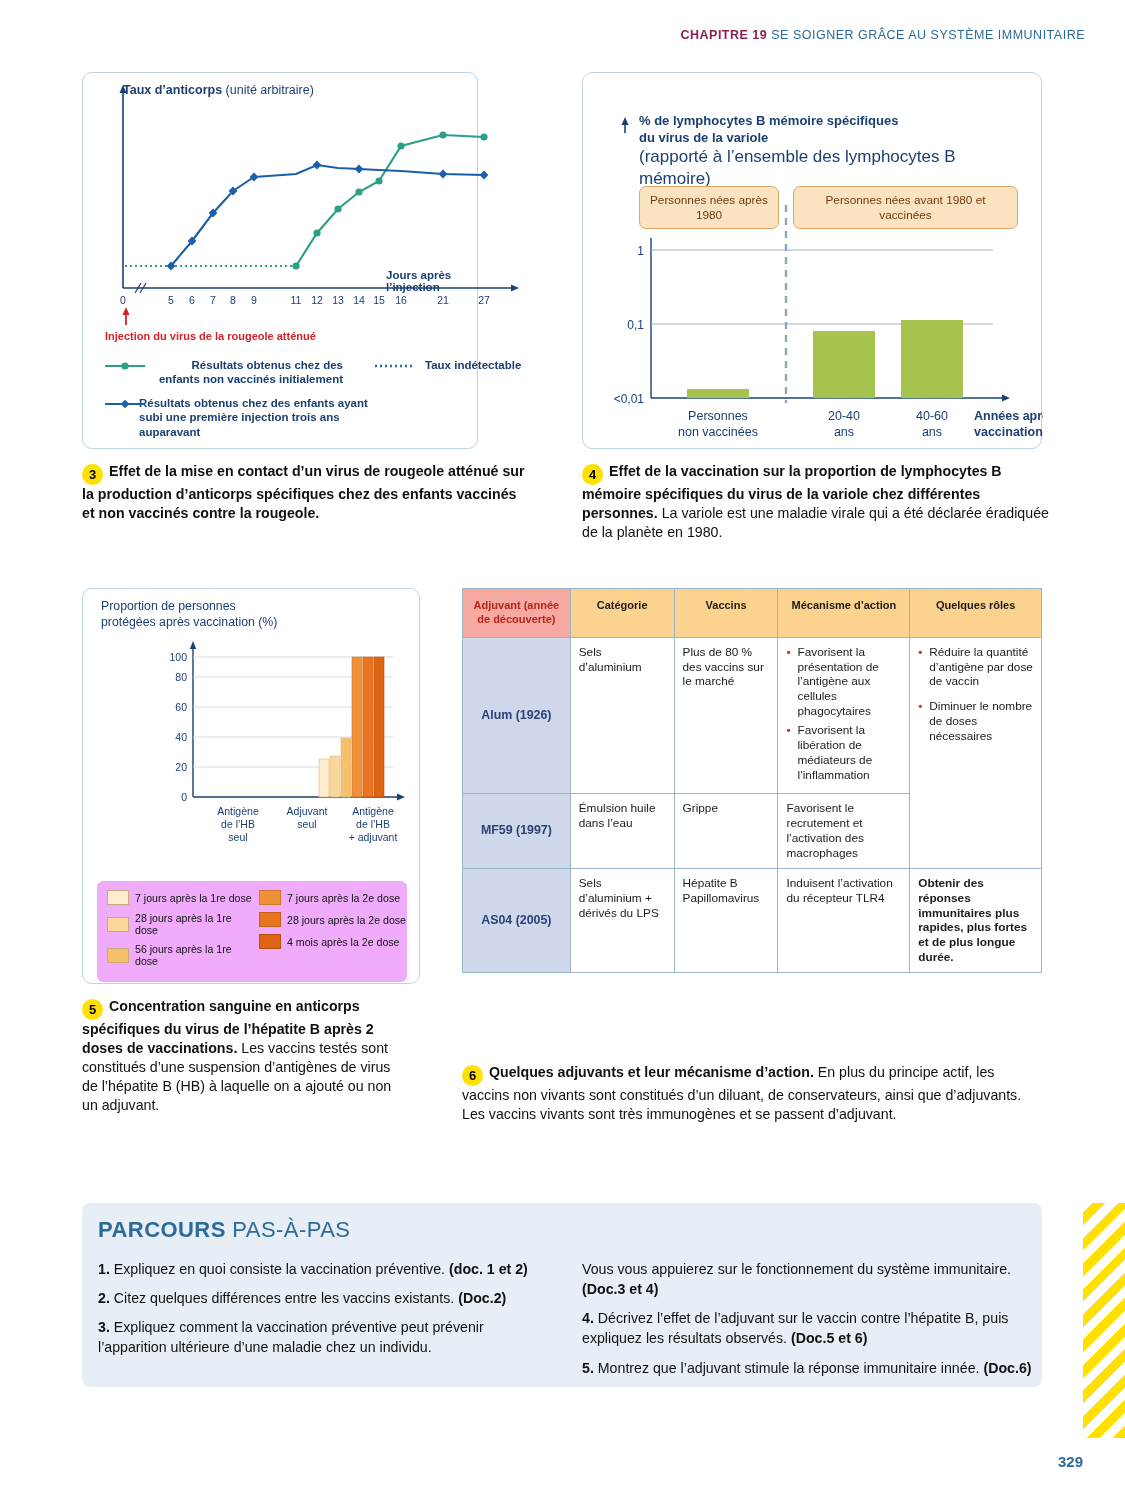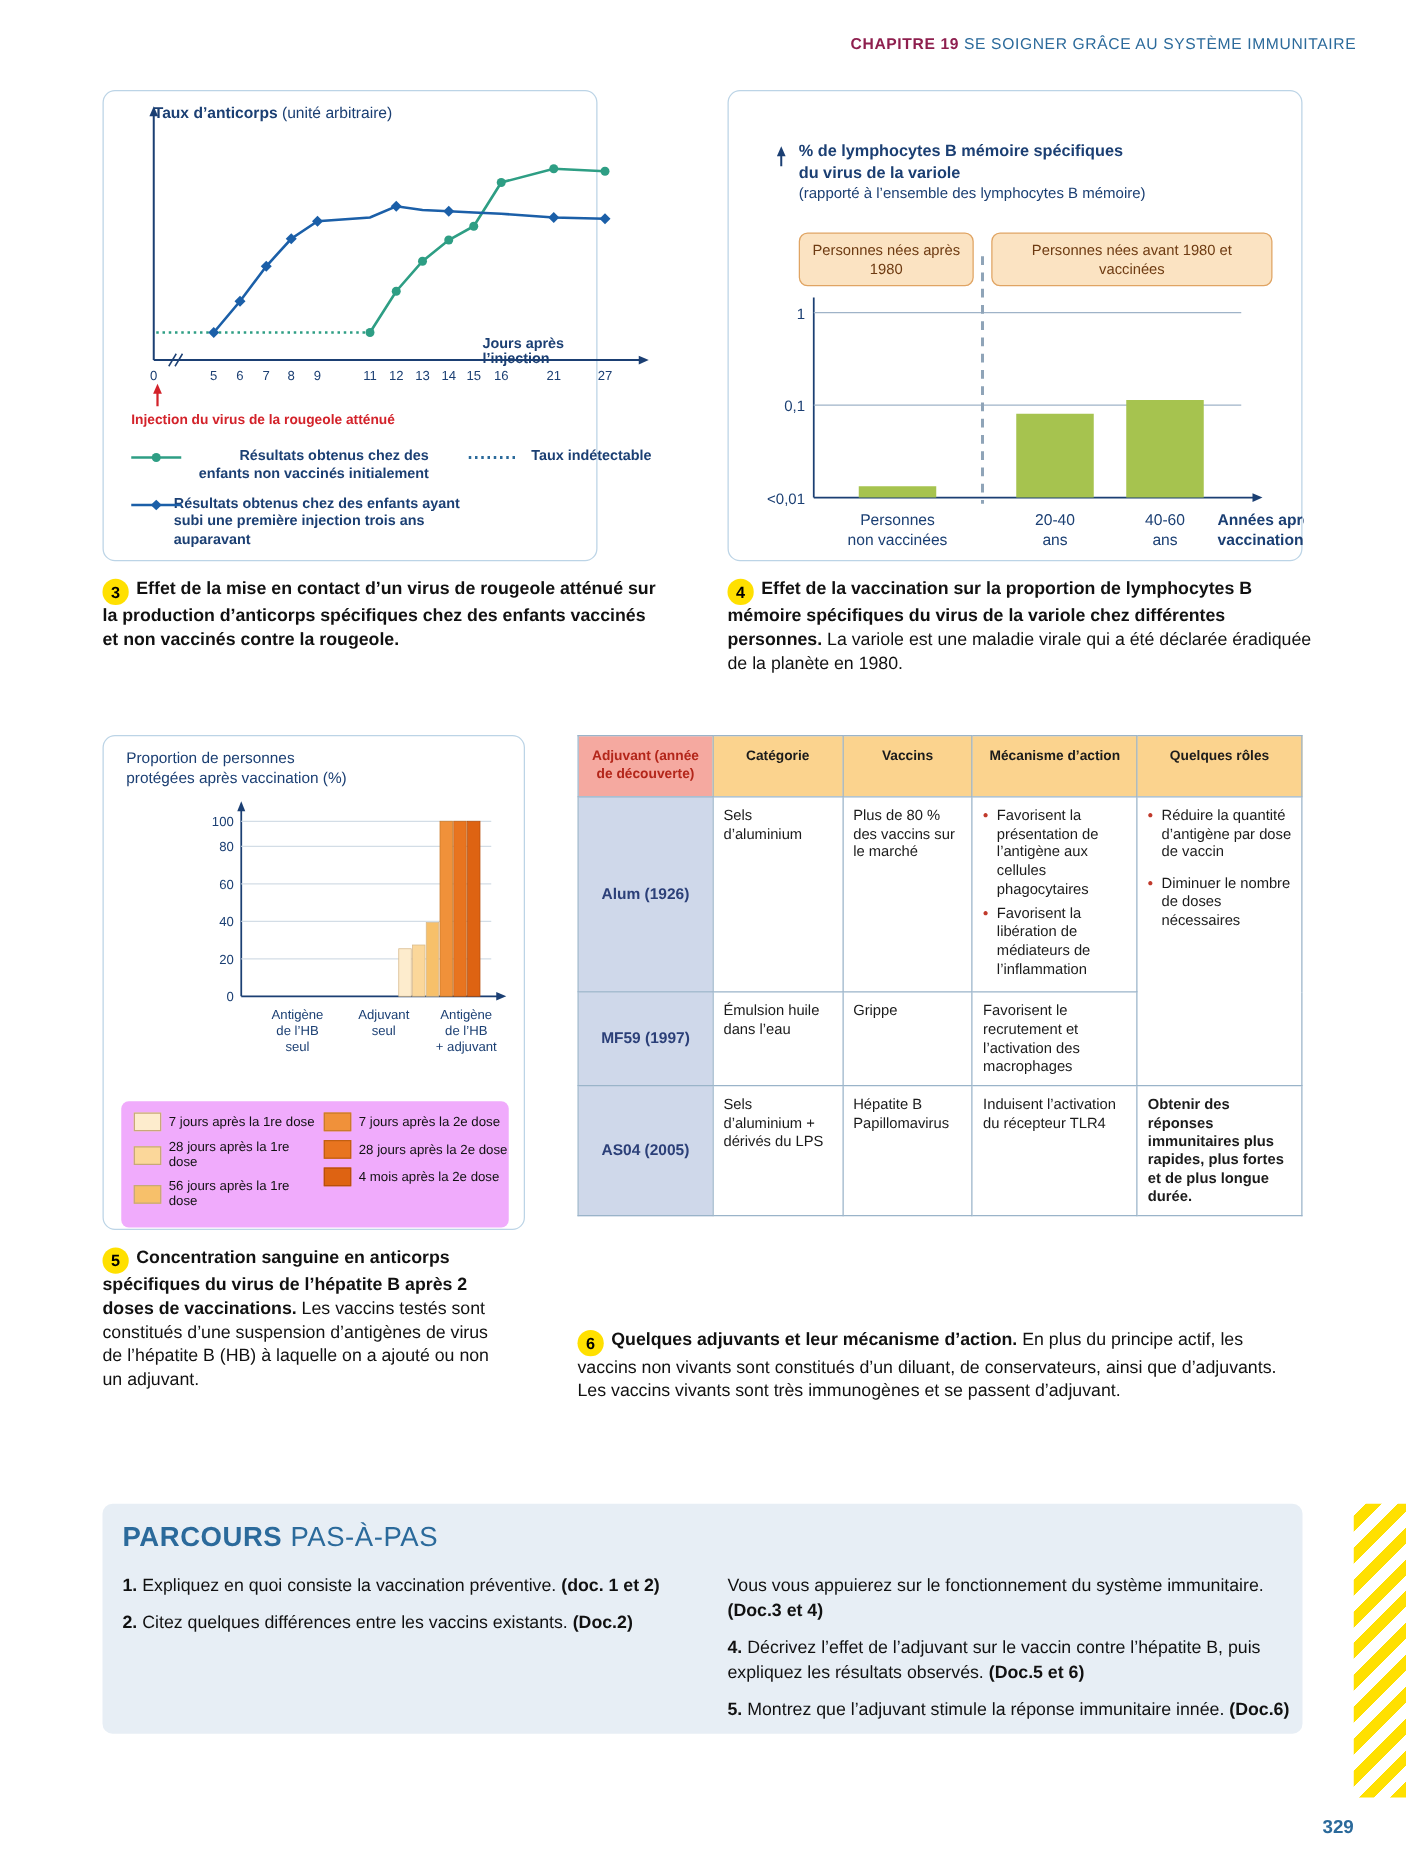--- a/index.html
+++ b/index.html
@@ -51,21 +51,21 @@
   .legend3 .row { position:absolute; }
   .legend3 .txt { font-weight:bold; line-height:1.25; }
   .lg-sym { position:absolute; }
 
   
   #doc4-card { left:582px; top:72px; width:460px; height:377px; }
   #doc4-card .t1 {
     position:absolute; left:56px; top:40px; width:380px;
     font-size:13px; font-weight:bold; color:#1b3f73; line-height:1.28;
   }
-  #doc4-card .t2 { font-weight:normal; font-size:12px; }
+  #doc4-card .t2 { font-weight:normal; font-size:17px; }
   .tagbox {
     position:absolute;
     background:#fbe3c2; border:1px solid #e0a463; border-radius:7px;
     color:#6e3b12; font-size:11.8px; text-align:center; line-height:1.25;
     padding:6px 8px;
   }
   .chart4 { position:absolute; left:0; top:0; width:460px; height:377px; }
 
   
   .caption { position:absolute; font-size:14.2px; line-height:1.33; color:#111; }
@@ -439,20 +439,23 @@
 
     <div class="pcol" style="left:16px; width:455px;">
       <p>
         <b>1.</b><span> Expliquez en quoi consiste la vaccination préventive.</span>
         <b>(doc. 1 et 2)</b>
       </p>
       <p>
         <b>2.</b><span> Citez quelques différences entre les vaccins existants.</span>
         <b>(Doc.2)</b>
       </p>
+      <p>
+        <b>3.</b><span> Expliquez comment la vaccination préventive peut prévenir l’apparition ultérieure d’une maladie chez un individu.</span>
+      </p>
     </div>
 
     <div class="pcol" style="left:500px; width:450px;">
       <p>
         <span>Vous vous appuierez sur le fonctionnement du système immunitaire. </span><b>(Doc.3 et 4)</b>
       </p>
       <p>
         <b>4.</b><span> Décrivez l’effet de l’adjuvant sur le vaccin contre l’hépatite B, puis expliquez les résultats observés. </span><b>(Doc.5 et 6)</b>
       </p>
       <p>

